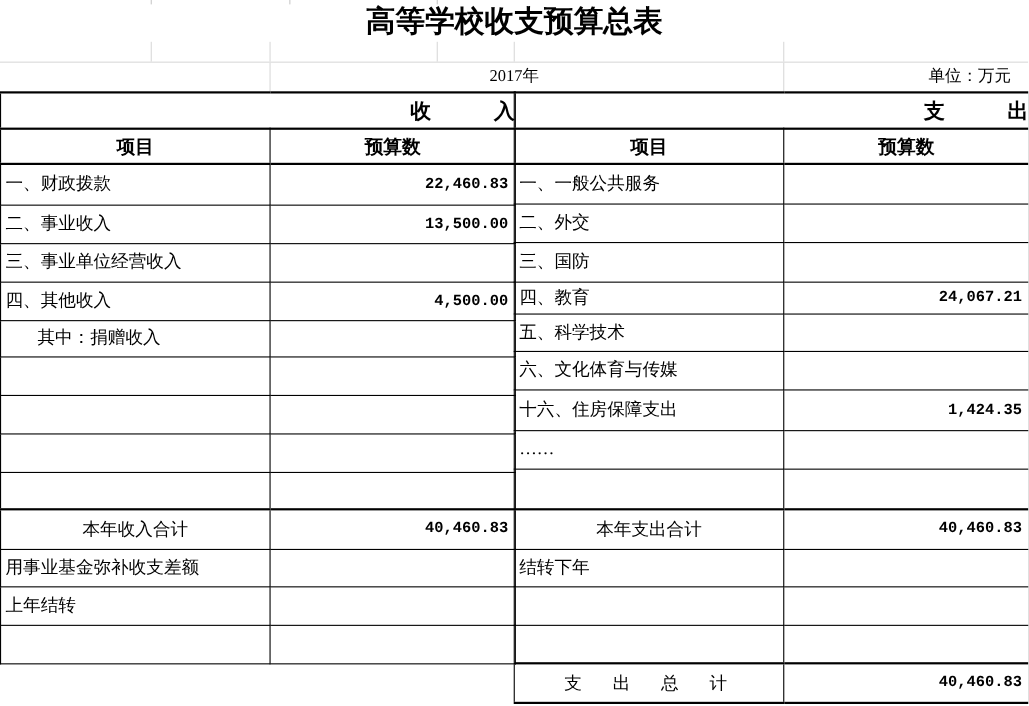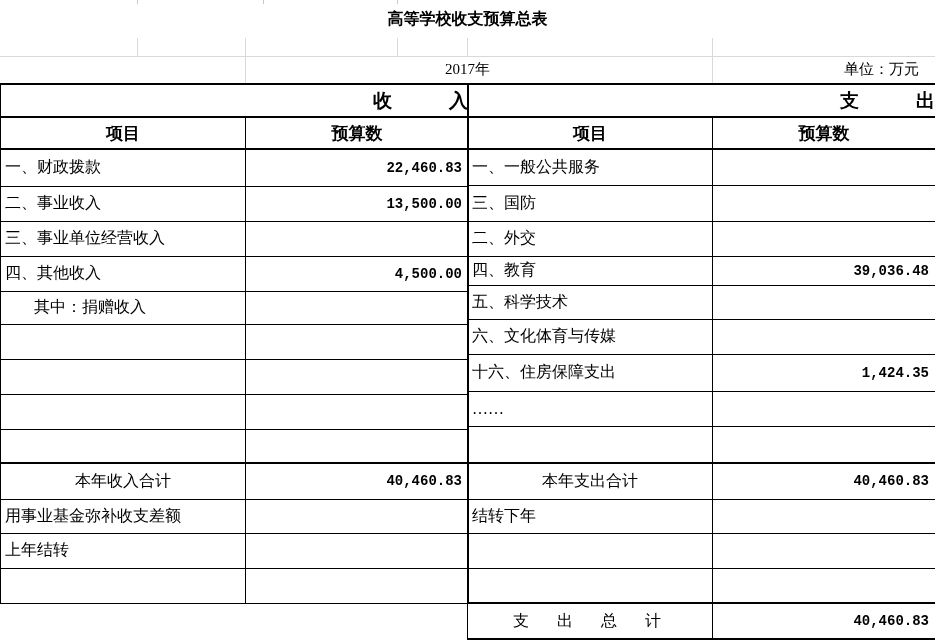--- a/index.html
+++ b/index.html
@@ -2,21 +2,21 @@
 <html><head>
 <meta charset="utf-8">
 <style>
   html,body{margin:0;padding:0;background:#ffffff;}
   .sheet{
     width:935px;height:642px;position:relative;background:#ffffff;color:#000;
     font-family:"Liberation Serif","DejaVu Serif",serif;overflow:hidden;
   }
   
   .title-row{height:38px;display:flex;align-items:center;justify-content:center;position:relative;}
-  .title{font-size:16px;font-weight:bold;white-space:nowrap;}
+  .title{font-size:27px;font-weight:bold;white-space:nowrap;}
   .tick{position:absolute;top:0;width:1px;height:4px;background:#c9c9c9;}
   .spacer-row{height:18px;position:relative;border-bottom:1px solid #d9d9d9;}
   .meta-row{height:26px;position:relative;font-size:15px;}
   .vgrid{position:absolute;top:0;bottom:0;width:1px;background:#d9d9d9;}
   .year{position:absolute;left:0;right:0;top:3px;text-align:center;}
   .unit{position:absolute;right:16px;top:3px;}
   
   .tables{position:relative;height:559px;}
   table{border-collapse:collapse;table-layout:fixed;position:absolute;top:0;}
   table.left-half{left:0;width:468px;}
@@ -152,31 +152,31 @@
         <tr class="h2">
           <th>项目</th>
           <th>预算数</th>
         </tr>
       </thead>
       <tbody id="expense-body">
           <tr class="" style="height: 36px;">
             <td class="item">一、一般公共服务</td>
             <td class="num"></td>
           </tr>
+          <tr class="" style="height: 35px;">
+            <td class="item">二、外交</td>
+            <td class="num"></td>
+          </tr>
           <tr class="" style="height: 36px;">
             <td class="item">三、国防</td>
             <td class="num"></td>
           </tr>
-          <tr class="" style="height: 35px;">
-            <td class="item">二、外交</td>
-            <td class="num"></td>
-          </tr>
           <tr class="" style="height: 29px;">
             <td class="item">四、教育</td>
-            <td class="num">39,036.48</td>
+            <td class="num">24,067.21</td>
           </tr>
           <tr class="" style="height: 34px;">
             <td class="item">五、科学技术</td>
             <td class="num"></td>
           </tr>
           <tr class="" style="height: 35px;">
             <td class="item">六、文化体育与传媒</td>
             <td class="num"></td>
           </tr>
           <tr class="" style="height: 37px;">

